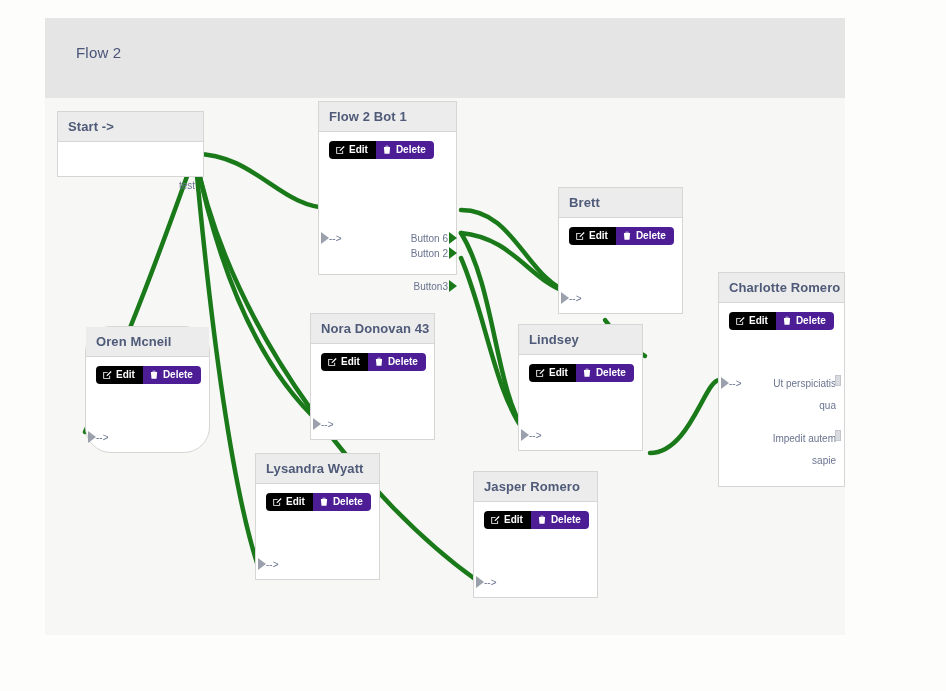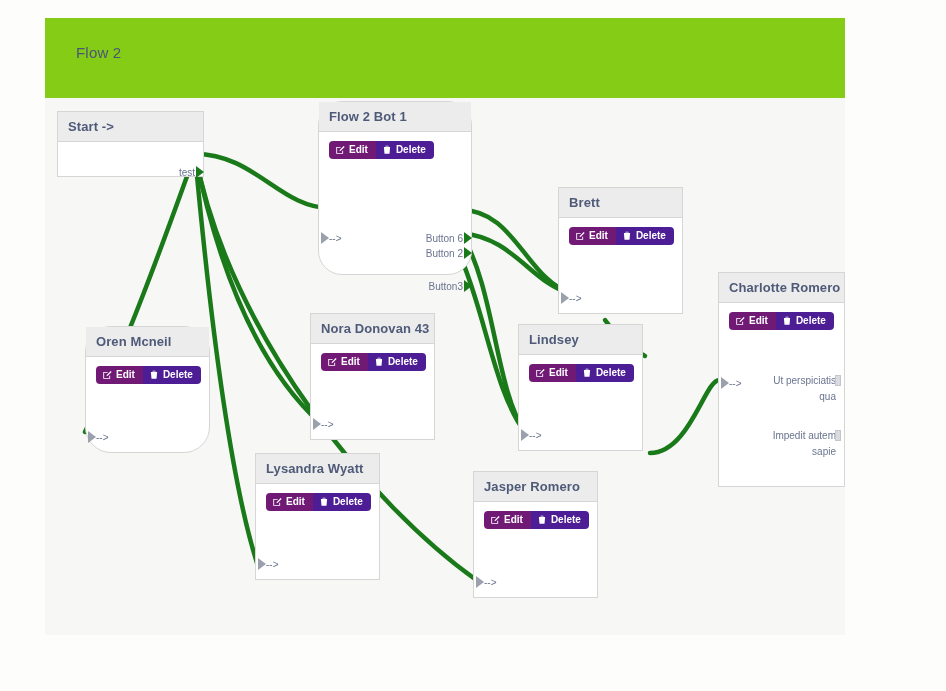--- a/index.html
+++ b/index.html
@@ -13,21 +13,21 @@
   #page {
     position: relative;
     width: 946px; height: 691px;
     background: #fdfdfb;
   }
   
   .header-panel {
     position: absolute;
     left: 45px; top: 18px;
     width: 800px; height: 80px;
-    background: #84cc16;
+    background: #e5e5e5;
     text-align: right;
   }
   .flow-title {
     position: absolute;
     left: 31px; top: 26px;
     font-size: 15px;
     color: #4a5578;
     letter-spacing: .2px;
   }
   
@@ -78,21 +78,21 @@
     font-size: 10px;
     font-weight: bold;
     color: #ffffff;
     padding: 4px 8px 4px 6px;
     border: none;
     line-height: 1;
     white-space: nowrap;
     cursor: pointer;
   }
   .btn-edit {
-    background: #701a75;
+    background: #000000;
     border-radius: 4px 0 0 4px;
   }
   .btn-delete {
     background: #4c1d95;
     border-radius: 0 4px 4px 0;
   }
   .btn svg { display: block; }
   
   .port-row {
     position: absolute;
@@ -116,21 +116,21 @@
     right: -9px; top: -1px;
     border-left: 8px solid #1a7a1a;
   }
   .out-stub {
     position: absolute;
     right: -5px;
     width: 6px; height: 11px;
     background: #d9dbe0;
     border: 1px solid #c3c6cd;
   }
-  .multiline { line-height: 16px; margin-left: 32px; }
+  .multiline { line-height: 22px; margin-left: 32px; }
 </style>
 </head>
 <body>
 
 <div id="page">
 
   <div class="header-panel">
     <div class="flow-title">Flow 2</div>
   </div>
 
@@ -159,28 +159,28 @@
 
         <path d="M560,222 C572,240 585,250 600,258"></path>
 
         <path d="M605,355 C645,355 660,280 675,282"></path>
       </g>
     </svg>
 
     <div class="node" style="left:12px; top:13px; width:147px; height:66px;">
       <div class="node-header">Start -&gt;</div>
       <div class="node-body">
-        <div class="port-row port-out" style="top:25px;margin-left:20px;">
+        <div class="port-row port-out" style="top:38px;margin-left:20px;">
           <span>test</span>
           <span class="port-marker marker-out"></span>
         </div>
       </div>
     </div>
 
-    <div class="node" style="left:273px; top:3px; width:154px; height:174px;border-radius:24px;">
+    <div class="node" style="left:273px; top:3px; width:139px; height:174px;">
       <div class="node-header">Flow 2 Bot 1</div>
       <div class="node-body">
         <div class="btn-row">
           <button class="btn btn-edit">
             <span>
               <svg width="10" height="10" viewBox="0 0 16 16">
                   <path fill="#fff" d="M2 3h7v1.4H3.4v8.2h8.2V9H13v5H2V3zm11.9-1.4 1.5 1.5-6.2 6.2-2 .5.5-2 6.2-6.2z"></path>
                 </svg>
             </span>
             <span>Edit</span>

